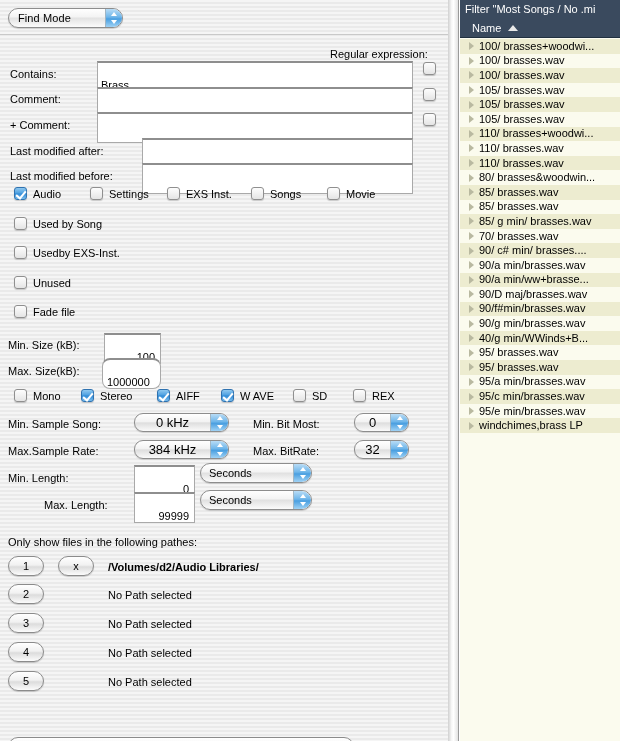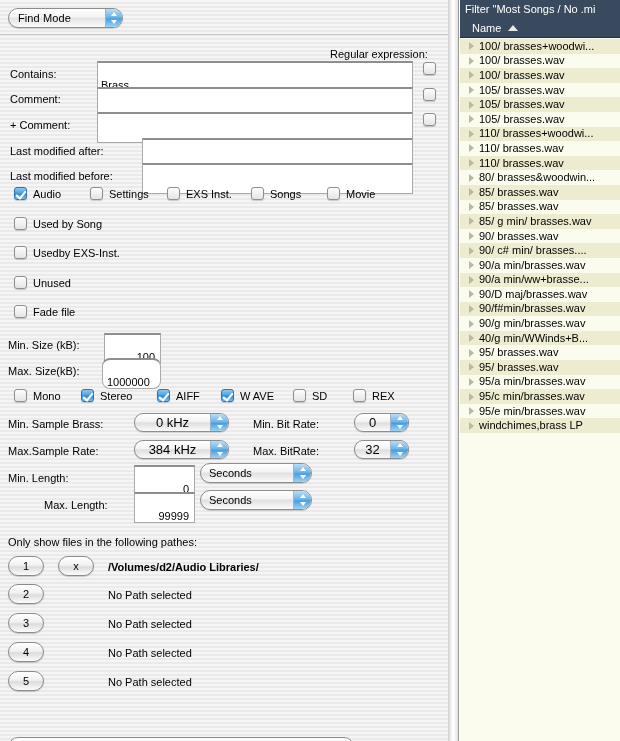--- a/index.html
+++ b/index.html
@@ -418,33 +418,33 @@
 
       <div class="cbx on" style="left:221px; top:353px;"></div>
       <div class="cbx-label" style="left:240px; top:354px;">W AVE</div>
 
       <div class="cbx" style="left:293px; top:353px;"></div>
       <div class="cbx-label" style="left:312px; top:354px;">SD</div>
 
       <div class="cbx" style="left:353px; top:353px;"></div>
       <div class="cbx-label" style="left:372px; top:354px;">REX</div>
 
-      <div class="lbl" style="left:8px; top:382px;">Min. Sample Brass:</div>
+      <div class="lbl" style="left:8px; top:382px;">Min. Sample Song:</div>
       <div class="stepper" style="left:134px; top:377px; width:95px;">
         <span class="sval">0 kHz</span>
         <span class="arrows"></span>
       </div>
 
       <div class="lbl" style="left:8px; top:409px;">Max.Sample Rate:</div>
       <div class="stepper" style="left:134px; top:404px; width:95px;">
         <span class="sval">384 kHz</span>
         <span class="arrows"></span>
       </div>
 
-      <div class="lbl" style="left:253px; top:382px;">Min. Bit Rate:</div>
+      <div class="lbl" style="left:253px; top:382px;">Min. Bit Most:</div>
       <div class="stepper" style="left:354px; top:377px; width:55px;">
         <span class="sval">0</span>
         <span class="arrows"></span>
       </div>
 
       <div class="lbl" style="left:253px; top:409px;">Max. BitRate:</div>
       <div class="stepper" style="left:354px; top:404px; width:55px;">
         <span class="sval">32</span>
         <span class="arrows"></span>
       </div>
@@ -542,21 +542,21 @@
         <div class="lrow plain">
           <span class="disc"></span>
           <span class="lname">85/ brasses.wav</span>
         </div>
         <div class="lrow alt">
           <span class="disc"></span>
           <span class="lname">85/ g min/ brasses.wav</span>
         </div>
         <div class="lrow plain">
           <span class="disc"></span>
-          <span class="lname">90/ brasses.wav</span>
+          <span class="lname">70/ brasses.wav</span>
         </div>
         <div class="lrow alt">
           <span class="disc"></span>
           <span class="lname">90/ c# min/ brasses....</span>
         </div>
         <div class="lrow plain">
           <span class="disc"></span>
           <span class="lname">90/a min/brasses.wav</span>
         </div>
         <div class="lrow alt">

